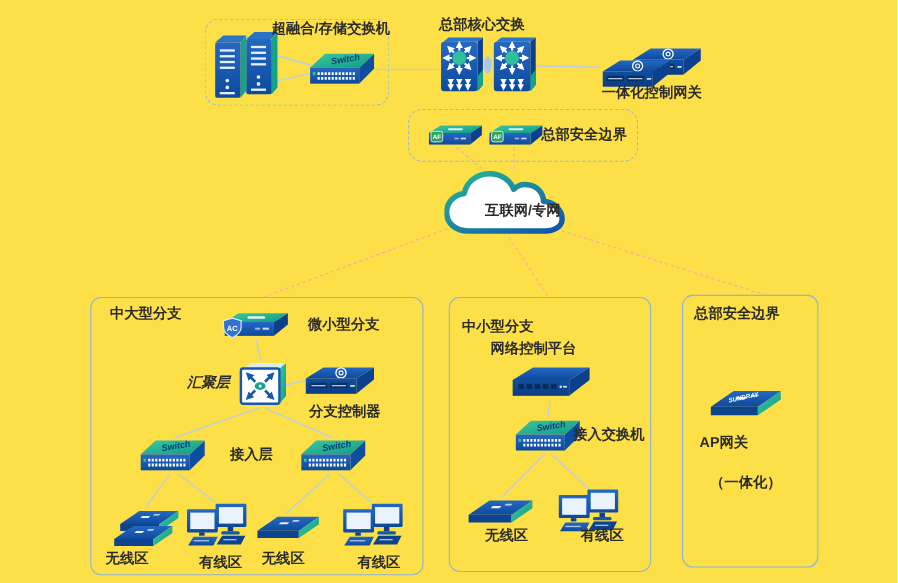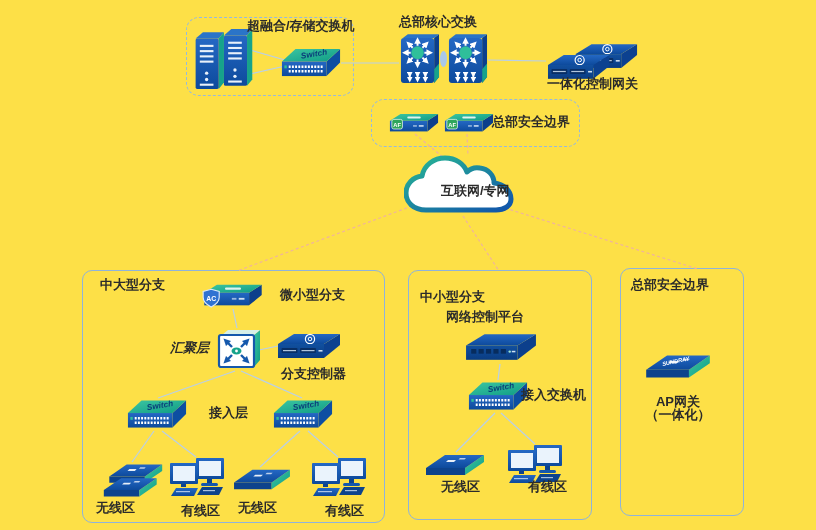--- a/index.html
+++ b/index.html
@@ -299,16 +299,16 @@
   </svg>
   <div class="lbl" style="left:441px;top:480px;">无线区</div>
   <div class="lbl" style="left:528px;top:480px;">有线区</div>
 
   <div class="lbl" style="left:631px;top:278px;">总部安全边界</div>
 
   <svg class="dev" style="left:644px;top:351px;" width="68" height="31" viewBox="0 0 62 28">
     <use href="#sAP" width="62" height="28"></use>
     <text x="17" y="13.5" font-size="5.2" font-style="italic" font-weight="bold" fill="#ffffff" transform="rotate(-12 17 13.5)">SUNDRAY</text>
   </svg>
-  <div class="lbl center" style="left:628px;top:395px;width:100px;text-align:center;">AP网关</div>
-  <div class="lbl center" style="left:628px;top:408px;width:100px;">（一体化）</div>
+  <div class="lbl center" style="left:608px;top:395px;width:100px;text-align:center;">AP网关</div>
+  <div class="lbl center" style="left:628px;top:432px;width:100px;">（一体化）</div>
 
 </div>
 
 </body></html>

